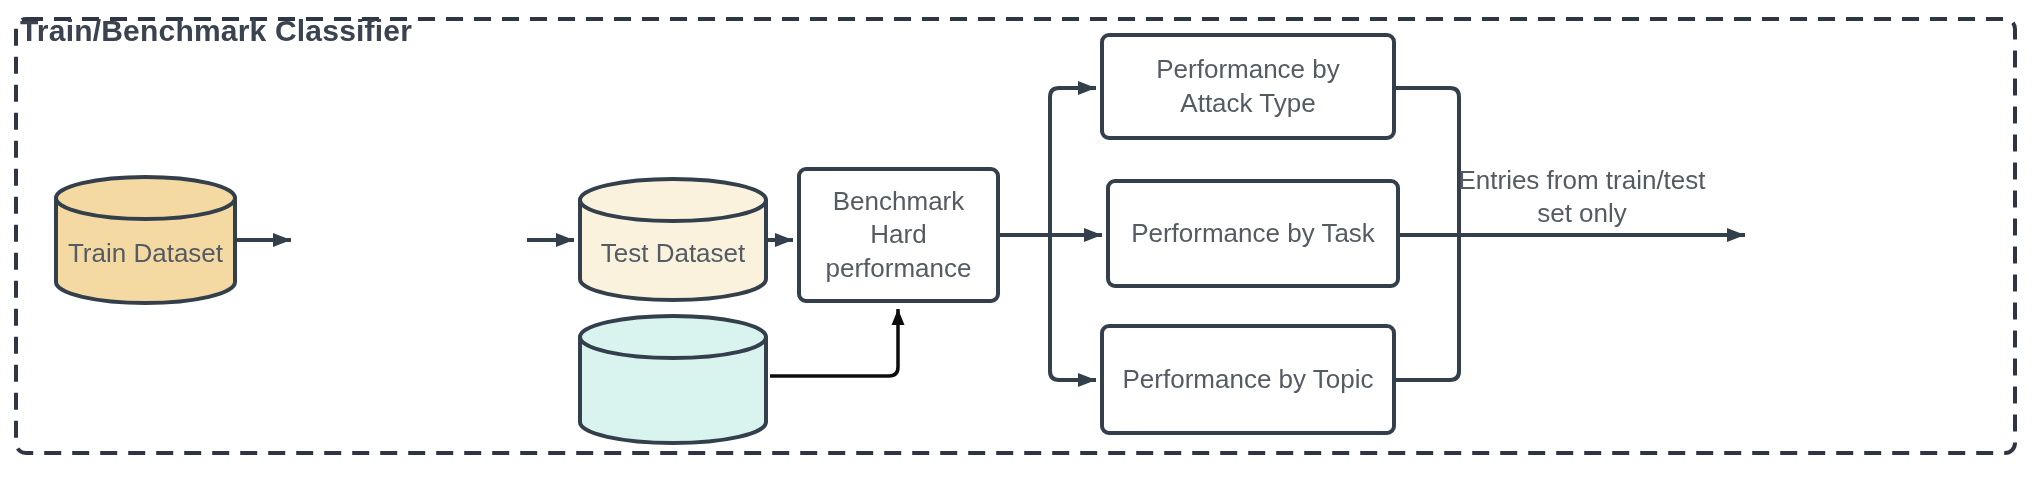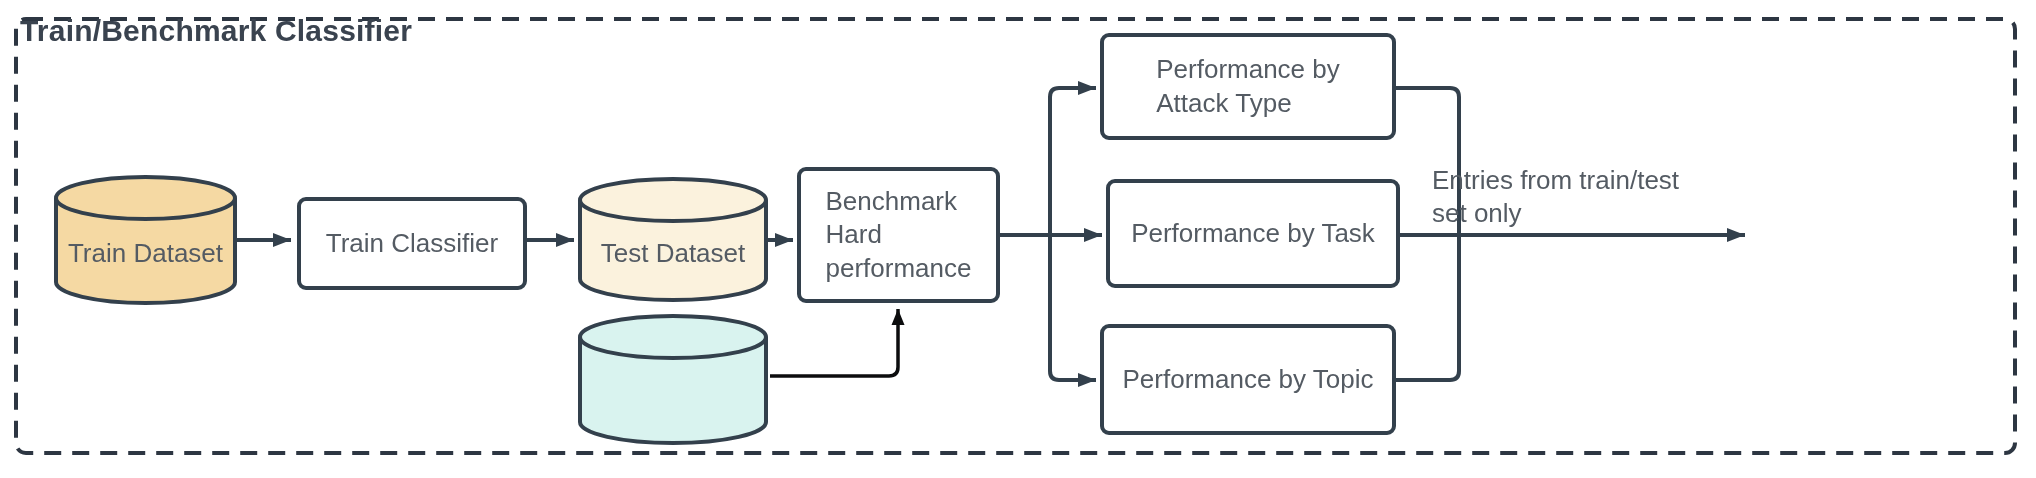--- a/index.html
+++ b/index.html
@@ -15,36 +15,36 @@
     position:absolute;left:20px;top:14px;
     font-size:30px;font-weight:bold;color:#3a434f;
     letter-spacing:0.2px;
     white-space:nowrap;
   }
   .node{
     position:absolute;box-sizing:border-box;
     border:4px solid #33404c;border-radius:9px;
     background:#ffffff;
     display:flex;align-items:center;justify-content:center;
-    text-align:left;
+    text-align:center;
     color:#545b63;font-size:26px;line-height:1.28;
   }
   .node .lbl{white-space:pre-line;}
   .node.red{border-color:#e2332a;border-width:5px;border-radius:10px;}
   .cyl{
     position:absolute;
     display:flex;align-items:center;justify-content:center;
     text-align:center;color:#545b63;font-size:26px;line-height:1.28;
   }
   .cyl svg{position:absolute;left:0;top:0;}
   .cyl .lbl{position:relative;white-space:pre-line;}
   .cyl .lbl.shift{padding-top:28px;}
   .edge-label{
     position:absolute;left:1432px;top:164px;width:300px;
-    color:#545b63;font-size:26px;line-height:1.25;
+    text-align:center;color:#545b63;font-size:26px;line-height:1.25;
     white-space:pre-line;
   }
 </style>
 </head>
 <body>
 
 <div class="canvas">
 
   <svg class="wires" viewBox="0 0 2036 478">
     <defs>
@@ -78,23 +78,20 @@
   <div class="title">Train/Benchmark Classifier</div>
 
   <div class="cyl" style="left:54px;top:173px;width:183px;height:134px">
     <svg width="183" height="134" viewBox="0 0 183 134">
       <path d="M2 25 A89.5 21 0 0 1 181 25 L181 109 A89.5 21 0 0 1 2 109 Z" fill="#f5d9a3" stroke="#33404c" stroke-width="4"></path>
       <path d="M2 25 A89.5 21 0 0 0 181 25" fill="none" stroke="#33404c" stroke-width="4"></path>
     </svg>
     <span class="lbl shift">Train Dataset</span>
   </div>
 
-  <div class="node" style="left:297px;top:197px;width:230px;height:93px">
-    <span class="lbl">Train Classifier</span>
-  </div>
 
   <div class="cyl" style="left:578px;top:175px;width:190px;height:129px">
     <svg width="190" height="129" viewBox="0 0 190 129">
       <path d="M2 25 A93 21 0 0 1 188 25 L188 104 A93 21 0 0 1 2 104 Z" fill="#fbf2dd" stroke="#33404c" stroke-width="4"></path>
       <path d="M2 25 A93 21 0 0 0 188 25" fill="none" stroke="#33404c" stroke-width="4"></path>
     </svg>
     <span class="lbl shift">Test Dataset</span>
   </div>
 
   <div class="node" style="left:797px;top:167px;width:203px;height:136px">

